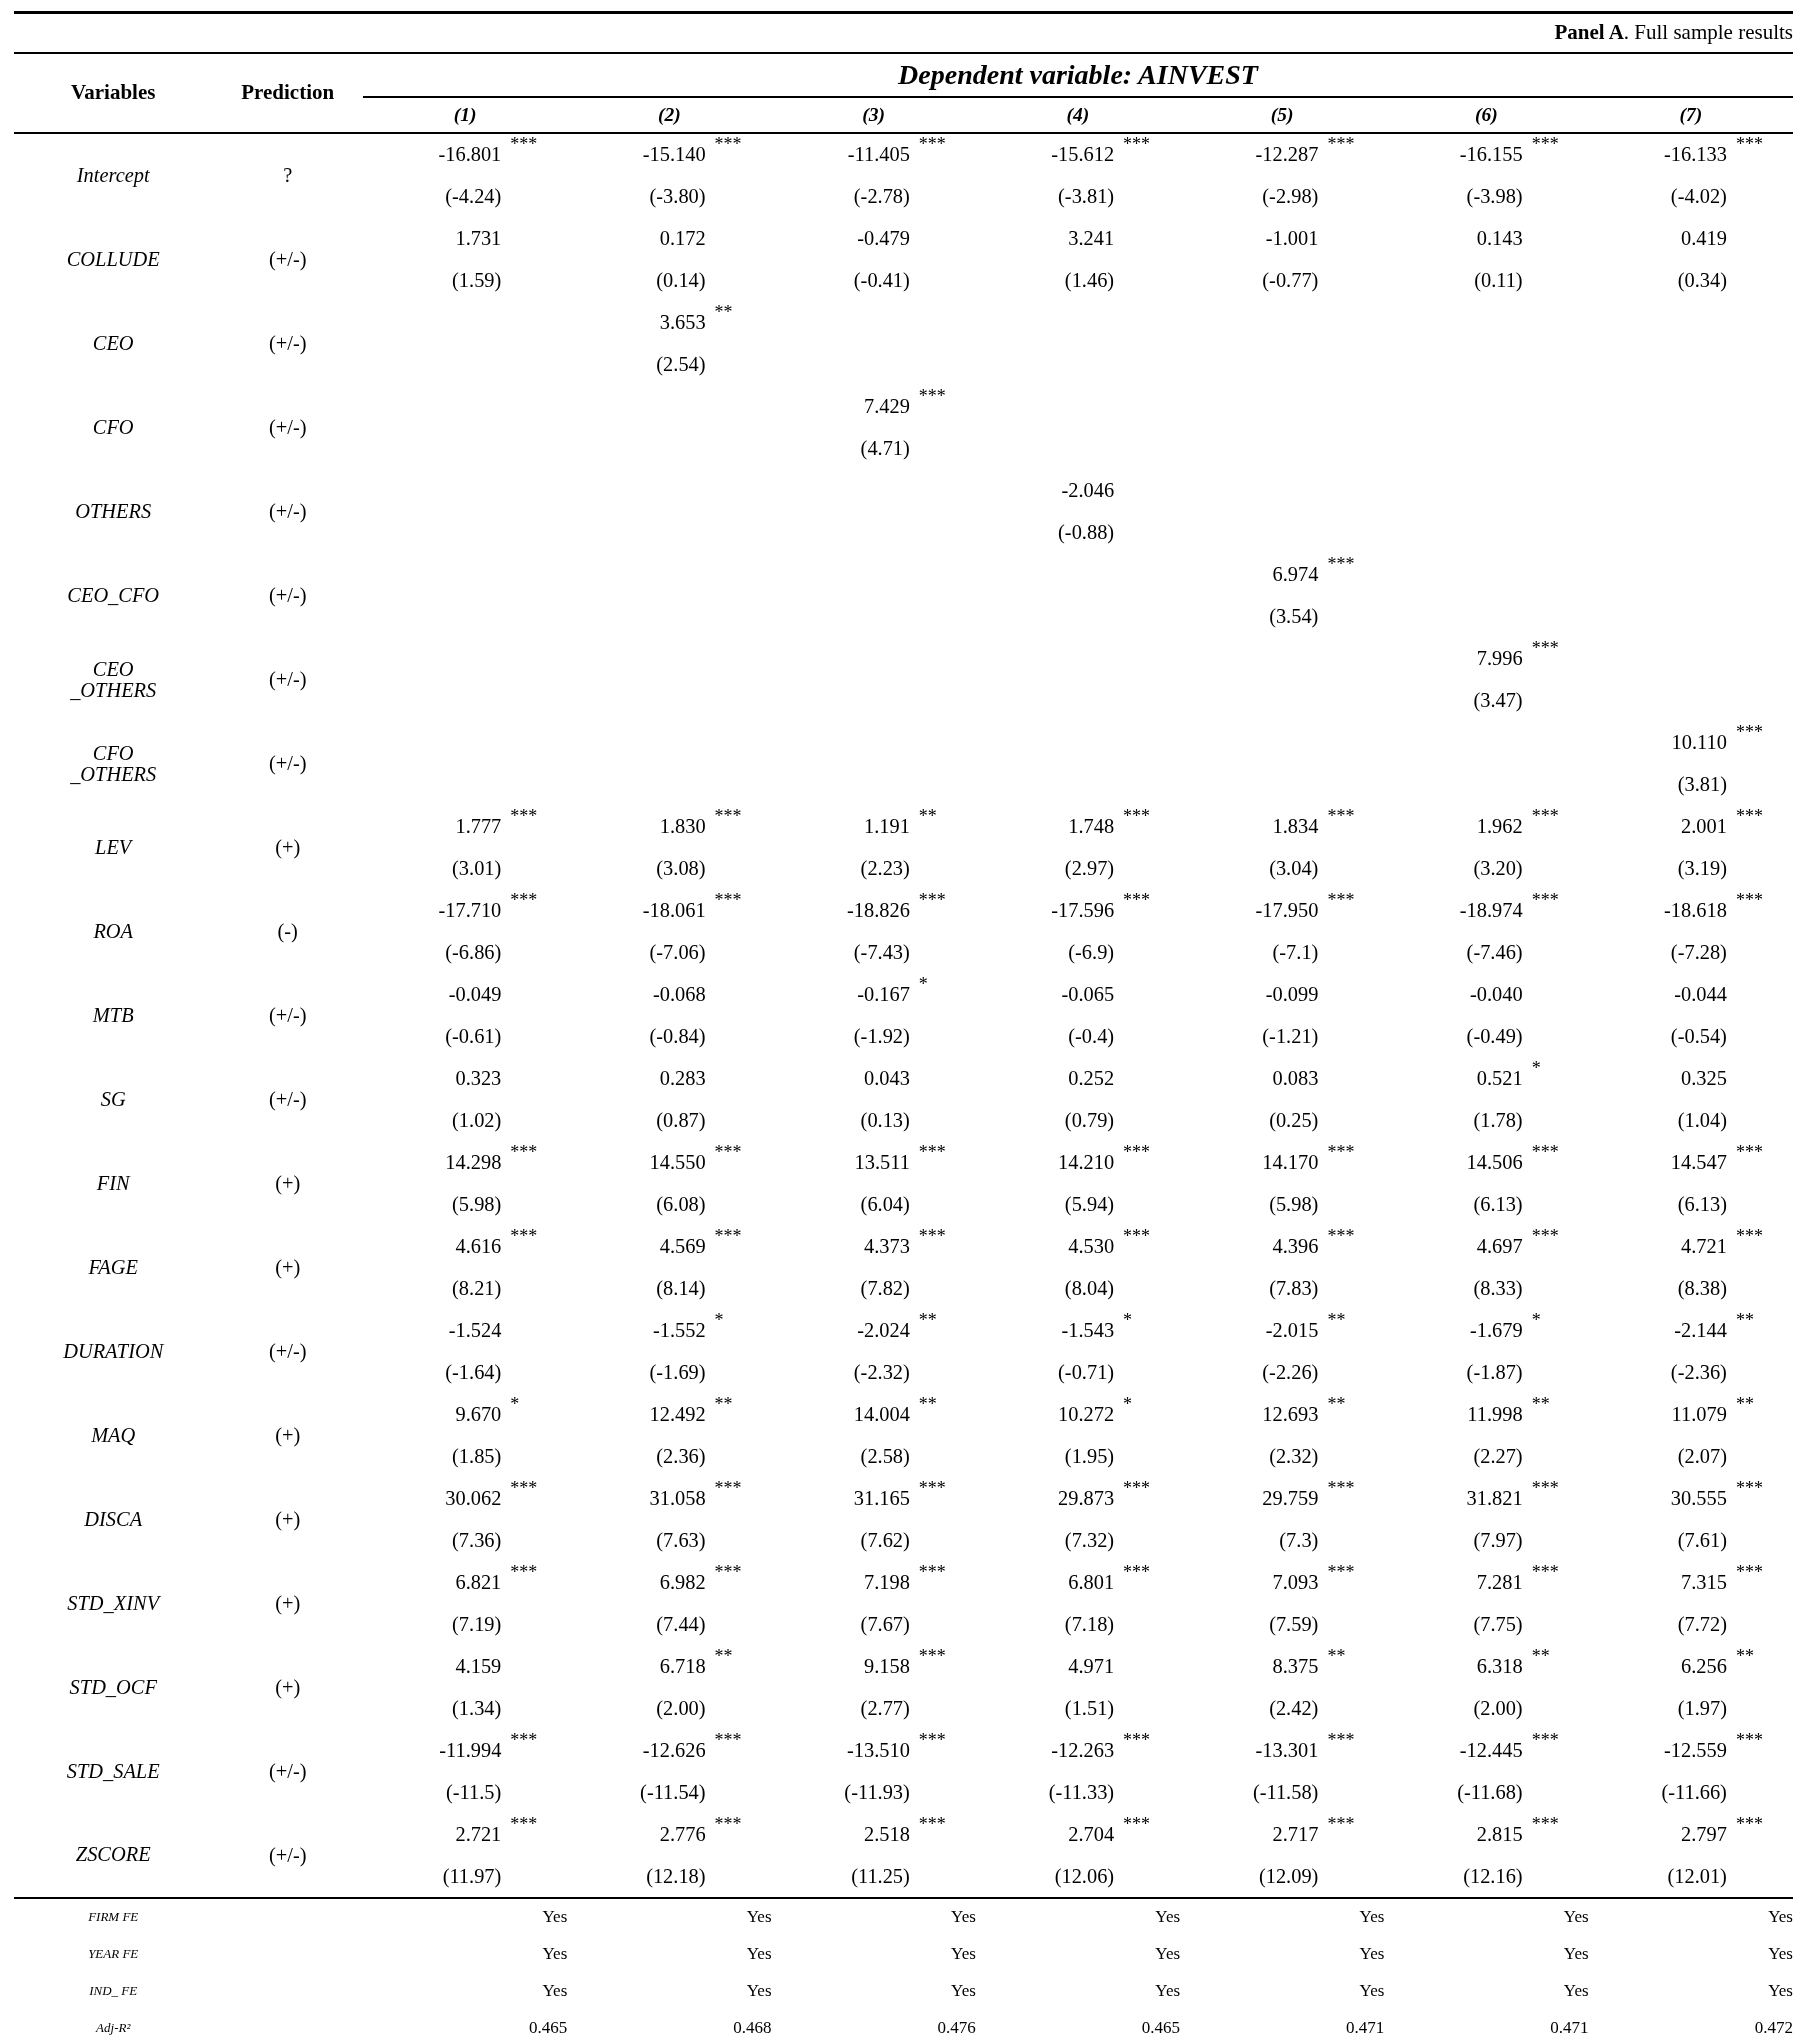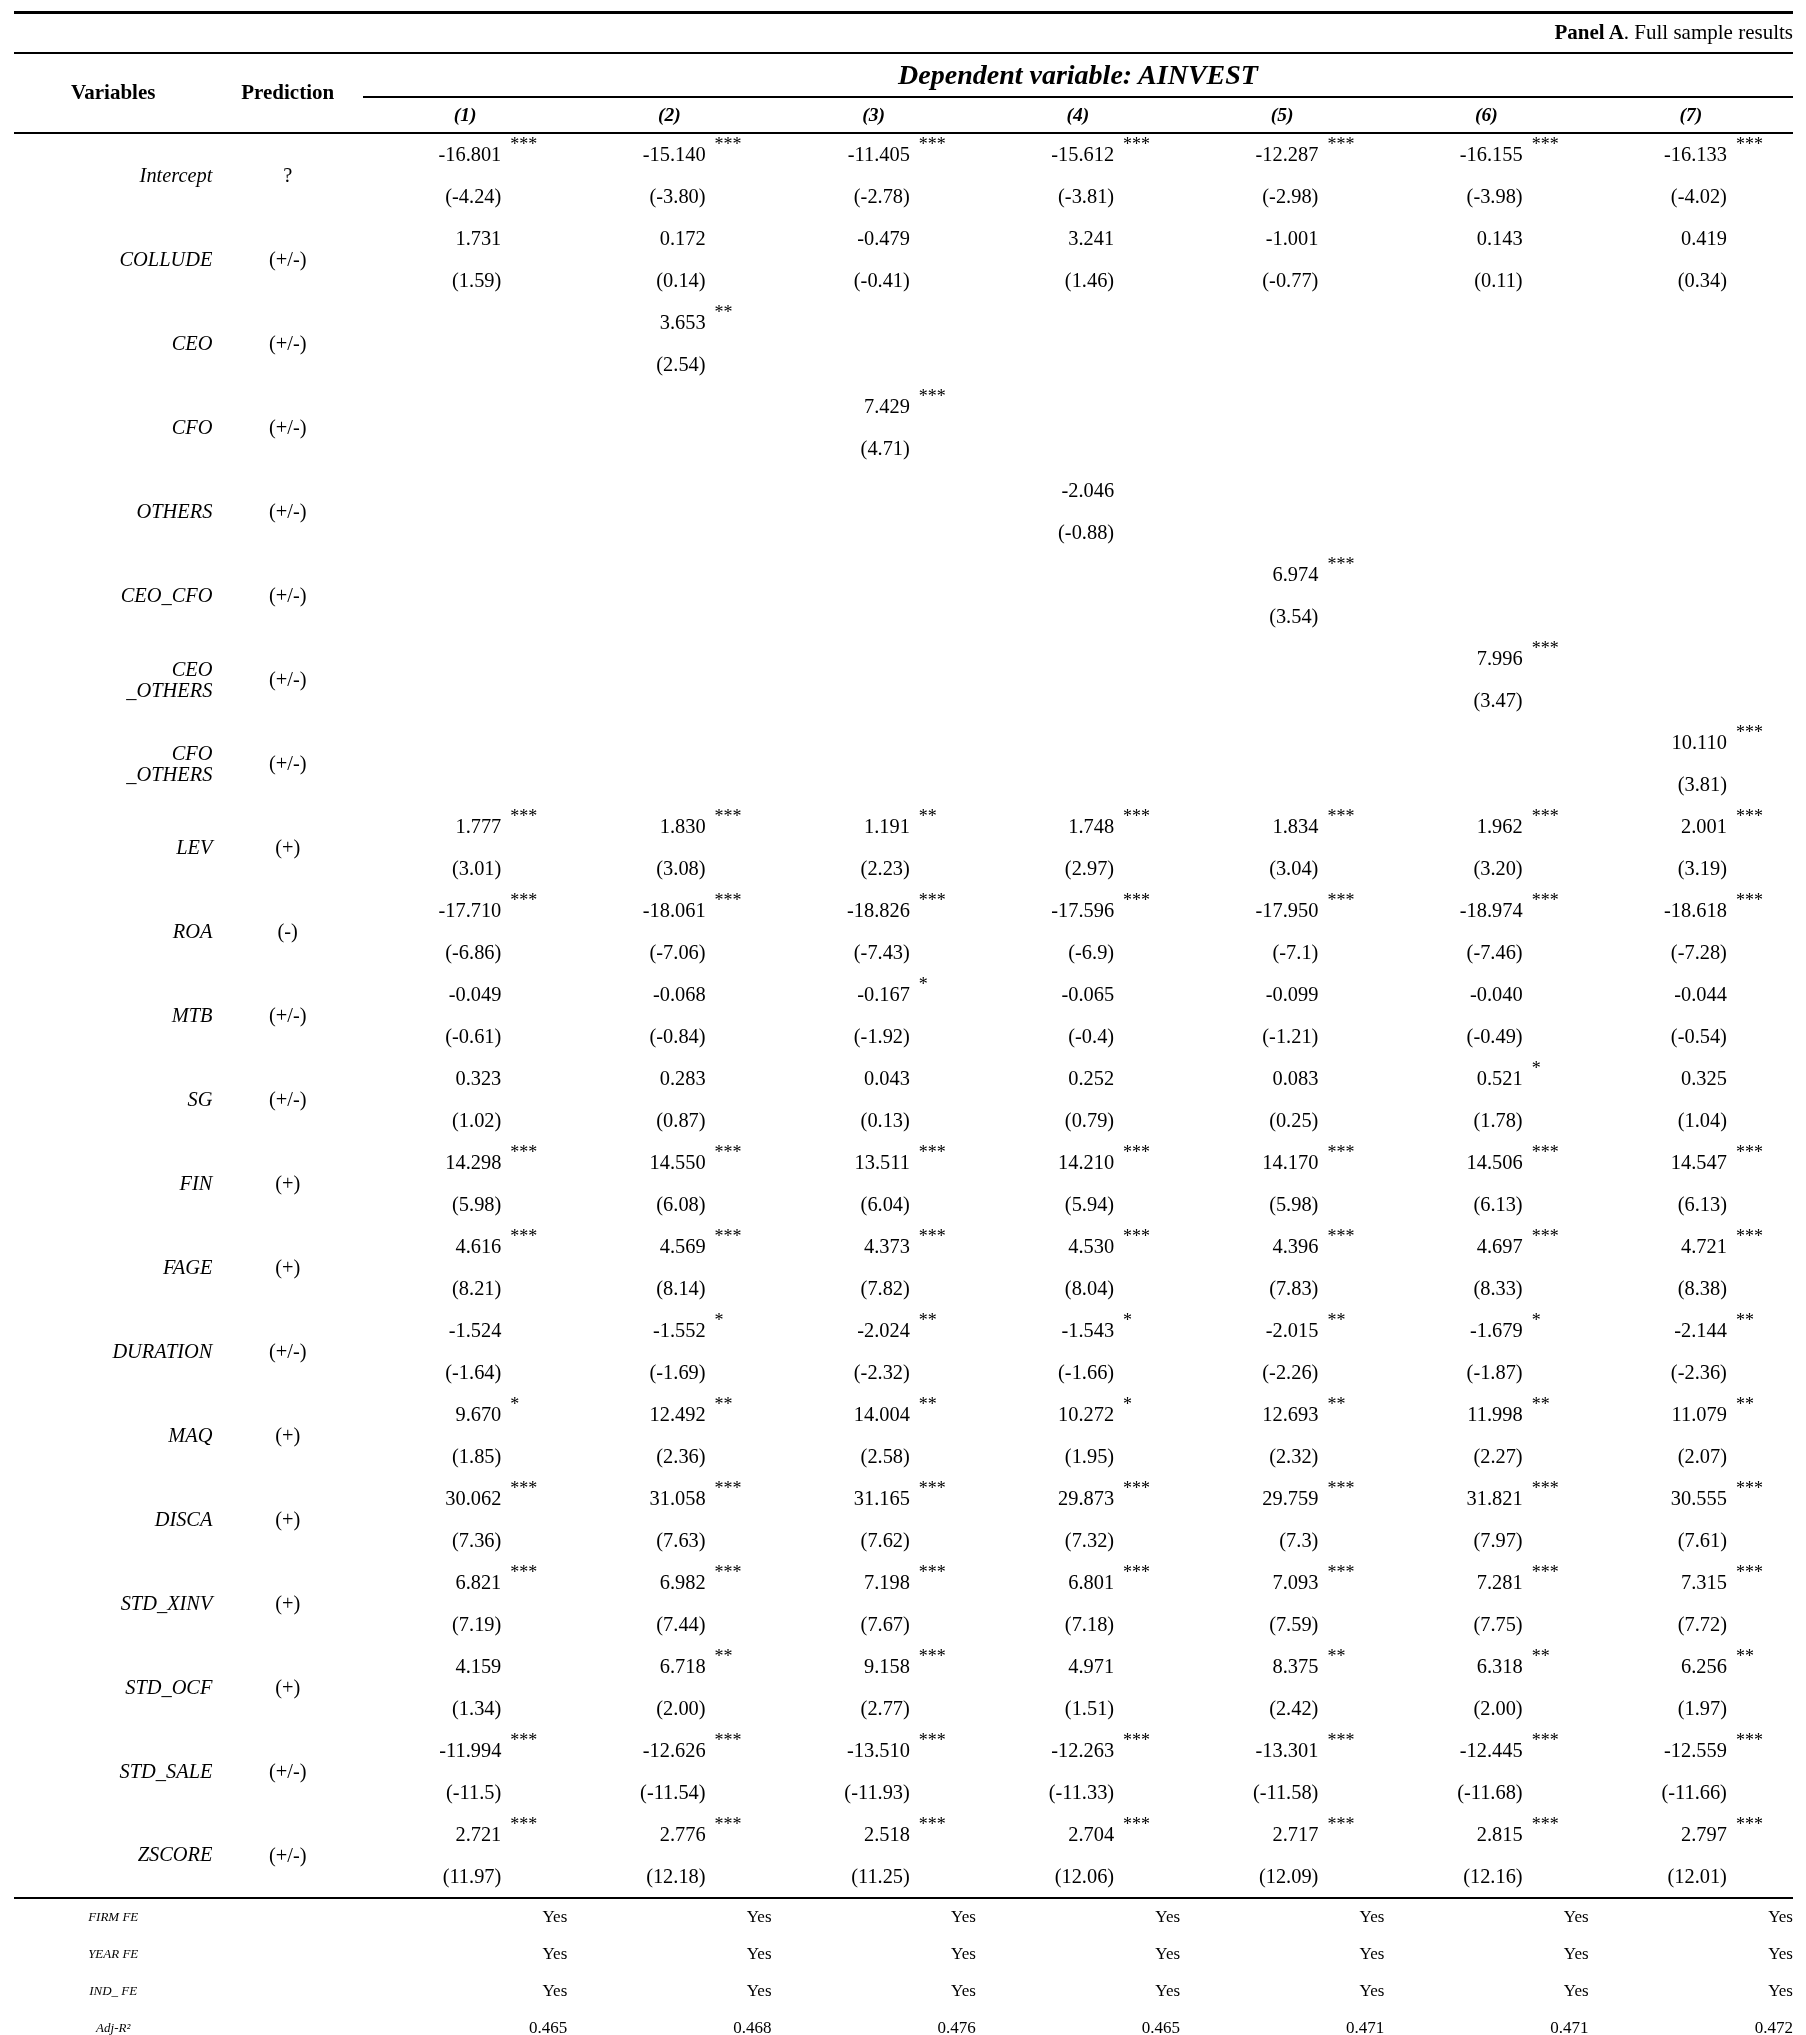--- a/index.html
+++ b/index.html
@@ -58,21 +58,21 @@
     padding:5.7px 0 5.7px 0;
     white-space:nowrap;
   }
   .dep-underline > td{ border-bottom:2.4px solid #000; }
 
   
   td{ padding:0; }
   .vname{
     font-size:20.4px;
     font-style:italic;
-    text-align:right;
+    text-align:center;
     white-space:nowrap;
     line-height:1.06;
   }
   .vname.two{ line-height:1.0; }
   .pred{
     font-size:20.4px;
     text-align:center;
     white-space:nowrap;
   }
   .coef{
@@ -686,21 +686,21 @@
           <td class="coef">-2.144</td>
           <td class="stars">**</td>
         </tr>
         <tr class="r-t">
           <td class="tstat">(-1.64)</td>
           <td class="stars"></td>
           <td class="tstat">(-1.69)</td>
           <td class="stars"></td>
           <td class="tstat">(-2.32)</td>
           <td class="stars"></td>
-          <td class="tstat">(-1.66)</td>
+          <td class="tstat">(-0.71)</td>
           <td class="stars"></td>
           <td class="tstat">(-2.26)</td>
           <td class="stars"></td>
           <td class="tstat">(-1.87)</td>
           <td class="stars"></td>
           <td class="tstat">(-2.36)</td>
           <td class="stars"></td>
         </tr>
         <tr class="r-coef">
           <td class="vname" rowspan="2">

